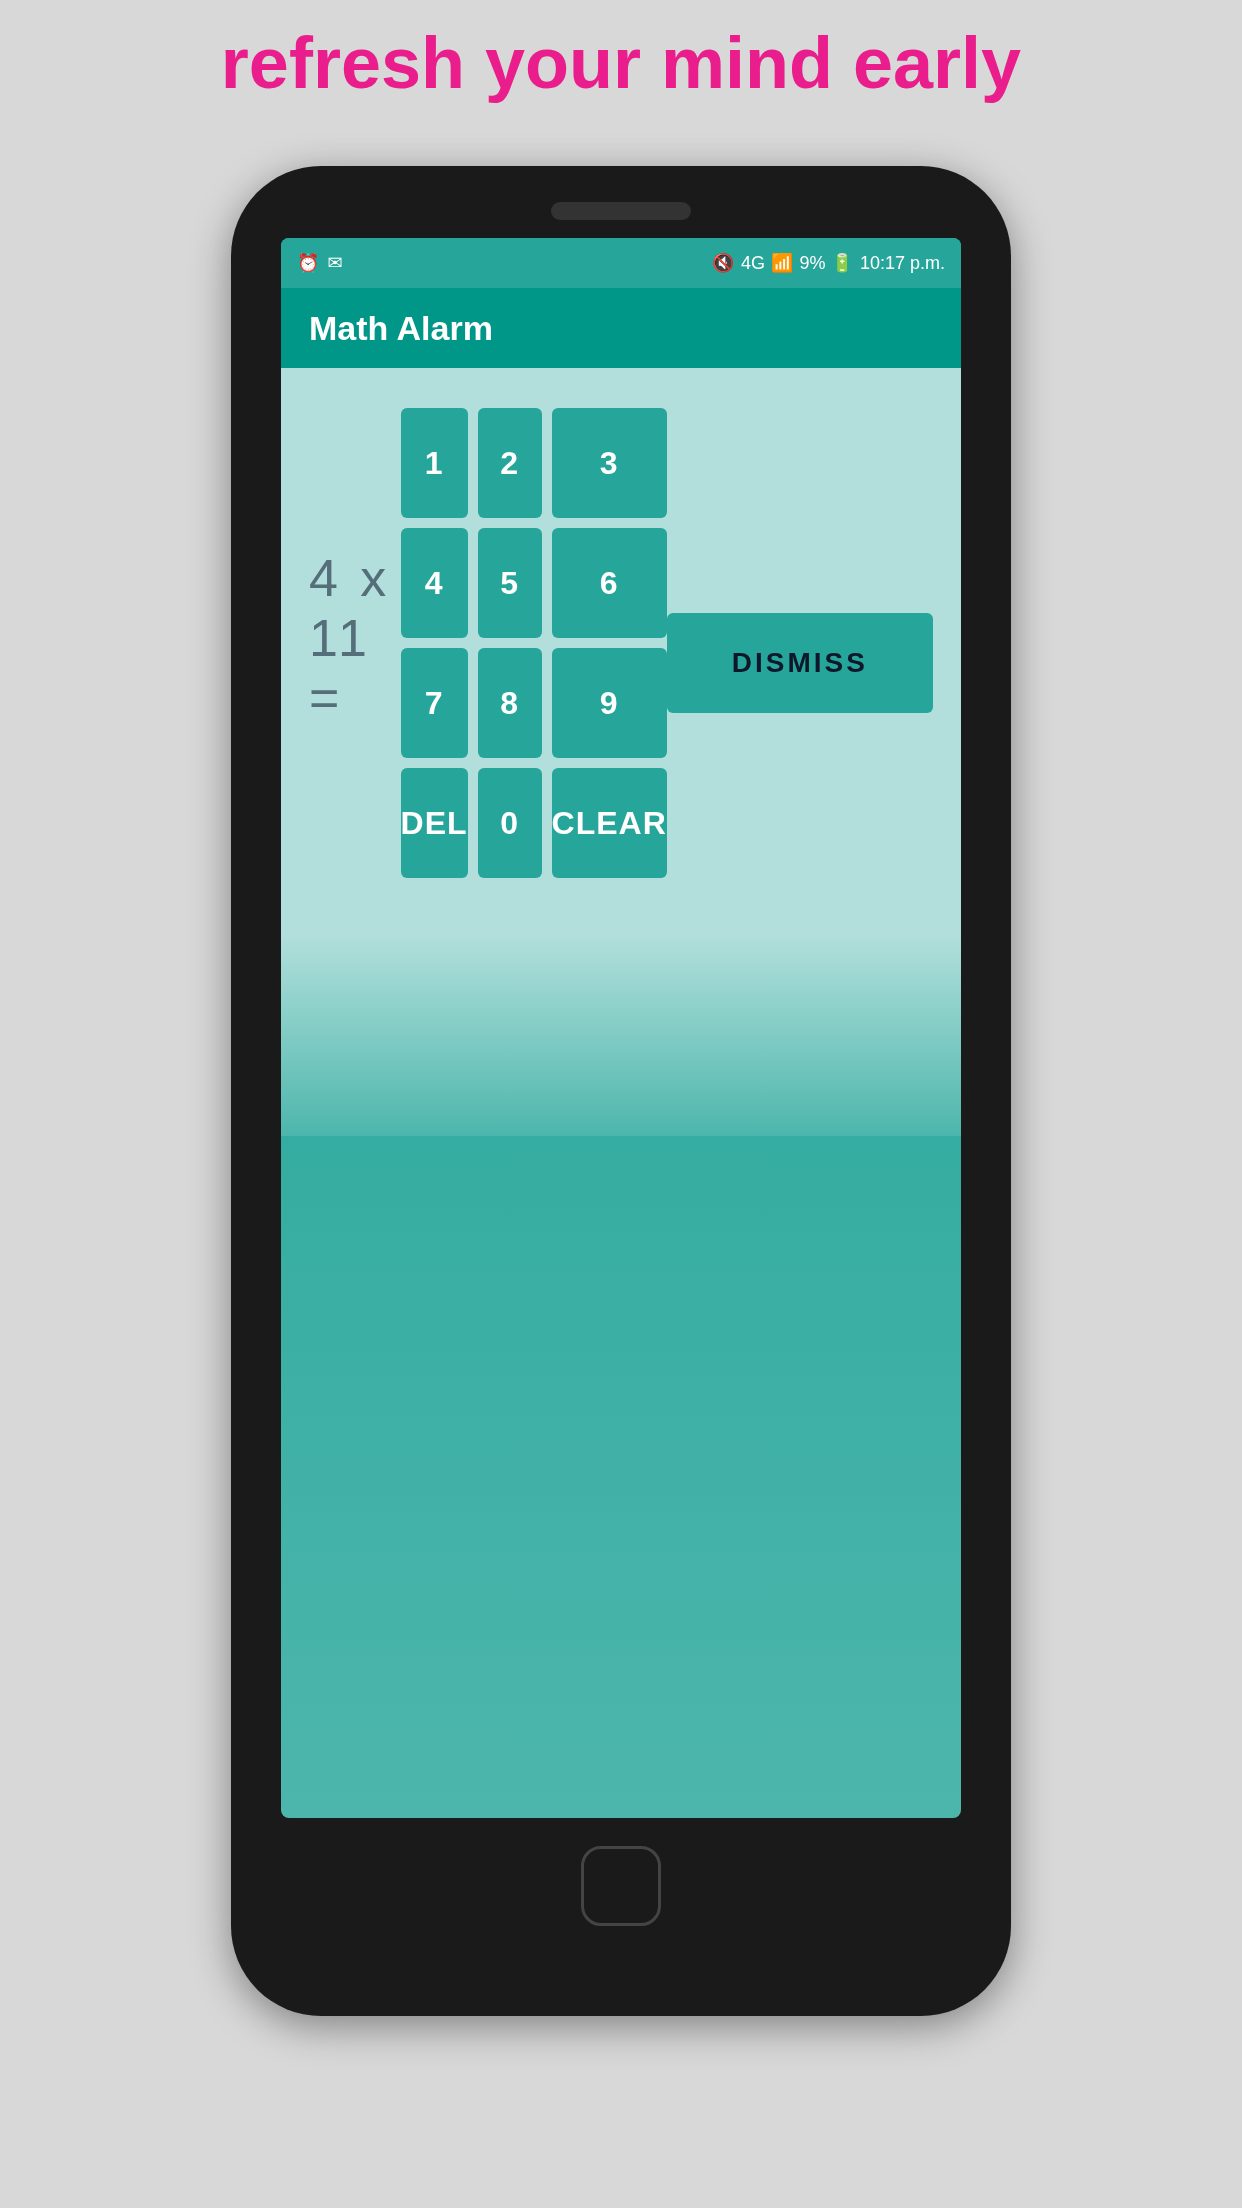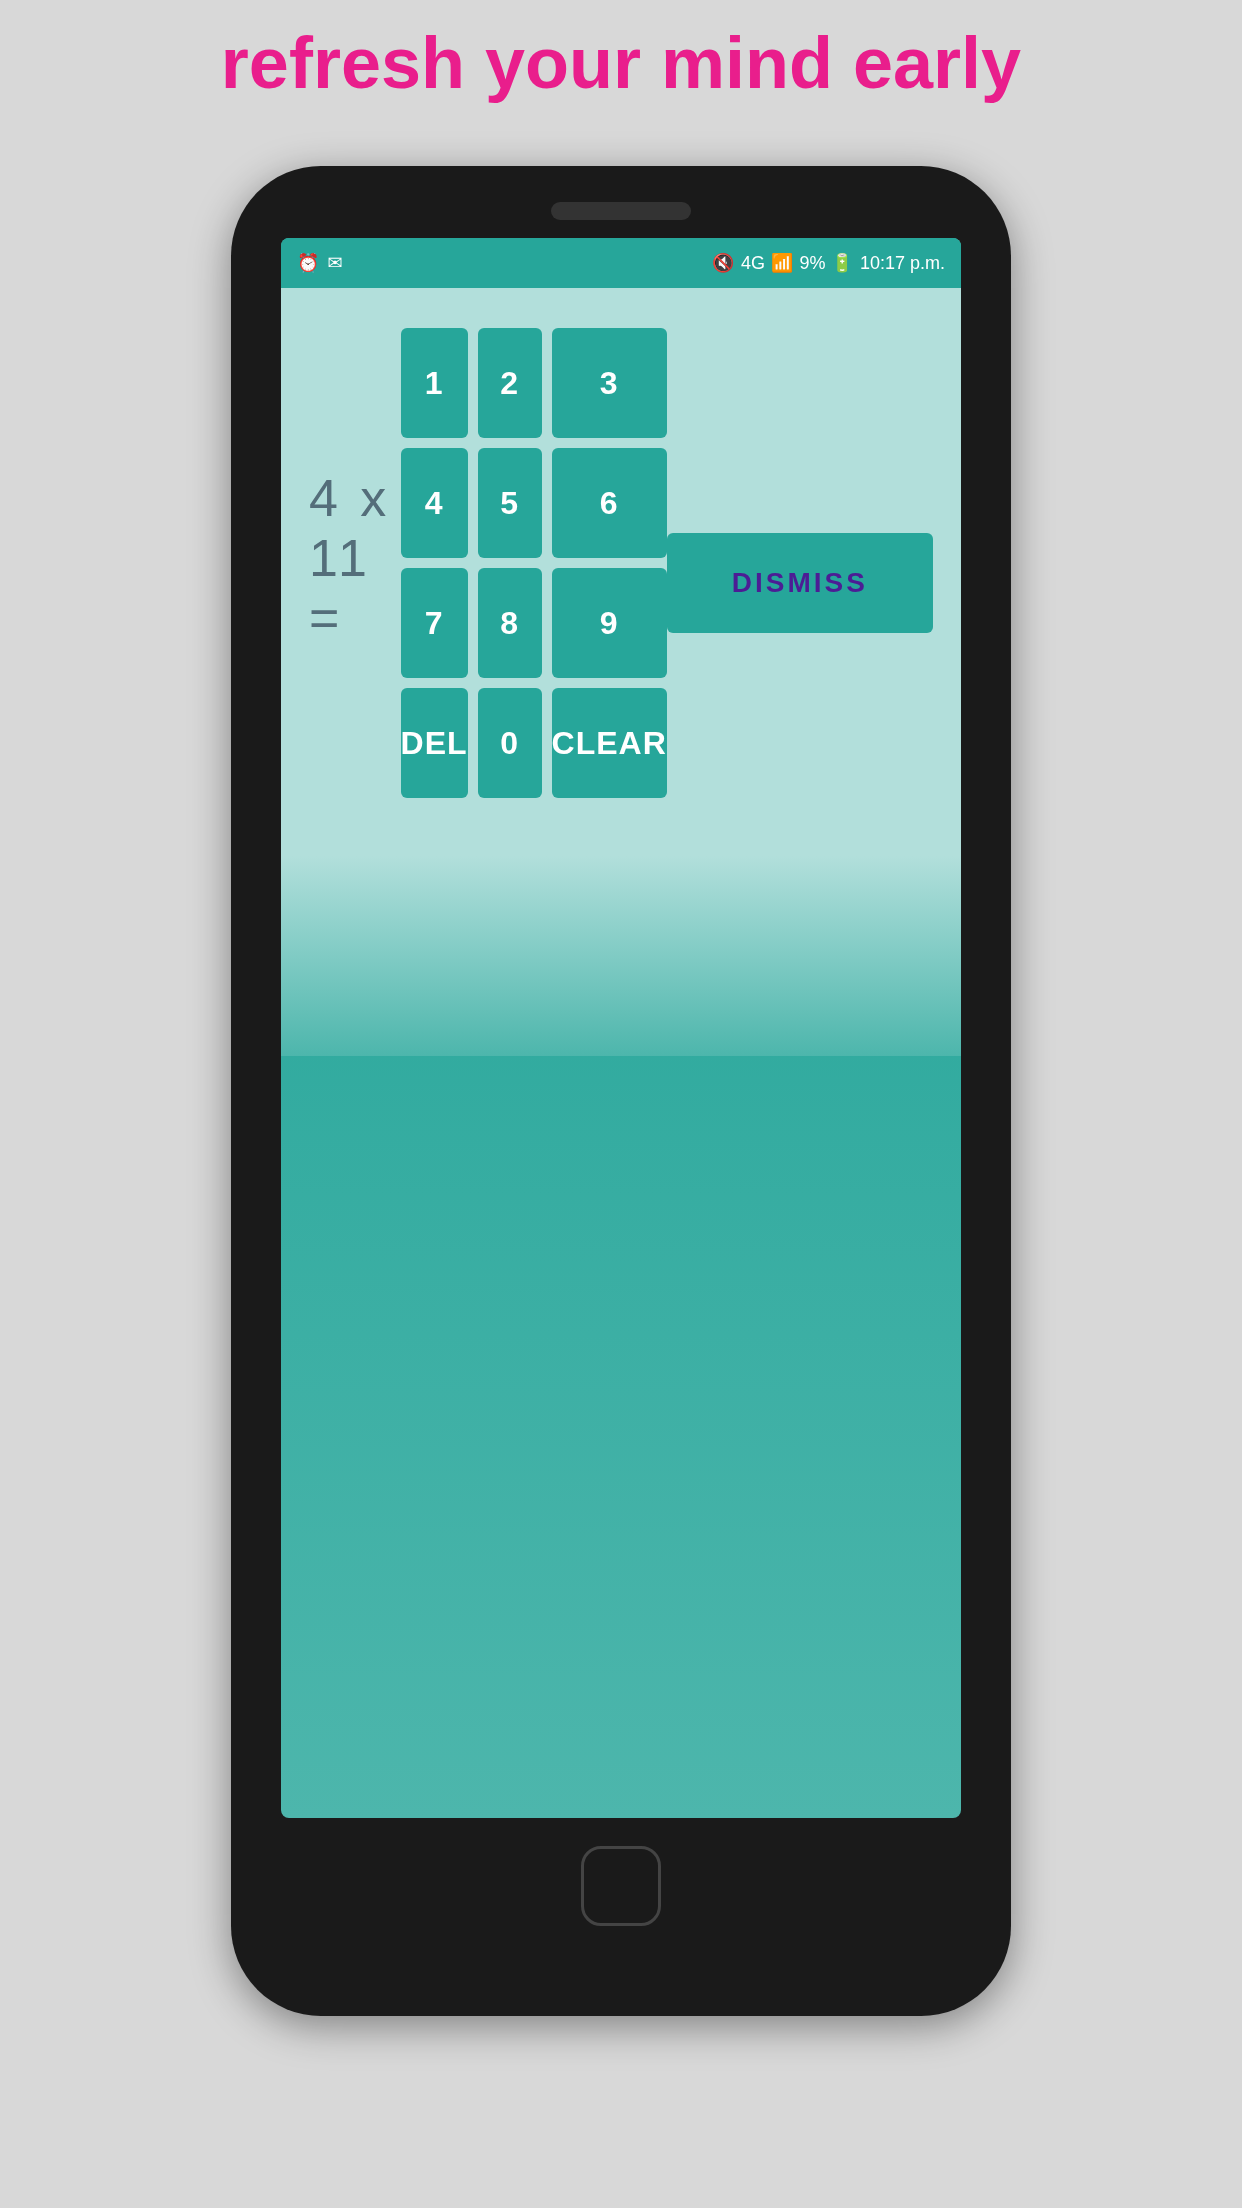--- a/index.html
+++ b/index.html
@@ -143,21 +143,21 @@
       display: flex;
       align-items: center;
       justify-content: center;
       letter-spacing: 1px;
     }
 
     .dismiss-btn {
       width: 100%;
       height: 100px;
       background-color: #26a69a;
-      color: #4c1d95;
+      color: #0f172a;
       border: none;
       border-radius: 6px;
       font-size: 28px;
       font-weight: bold;
       letter-spacing: 3px;
       cursor: pointer;
       margin-top: 10px;
     }
 
     .screen-bottom {
@@ -196,20 +196,23 @@
       <div class="status-bar-right">
         <span>🔇</span>
         <span>4G</span>
         <span>📶</span>
         <span>9%</span>
         <span>🔋</span>
         <span>10:17 p.m.</span>
       </div>
     </div>
 
+    <div class="app-header">
+      <span class="app-title">Math Alarm</span>
+    </div>
 
     <div class="screen-content">
 
       <div class="math-equation">4 x 11 =</div>
 
       <div class="keypad">
         <button class="key-btn">1</button>
         <button class="key-btn">2</button>
         <button class="key-btn">3</button>
         <button class="key-btn">4</button>

